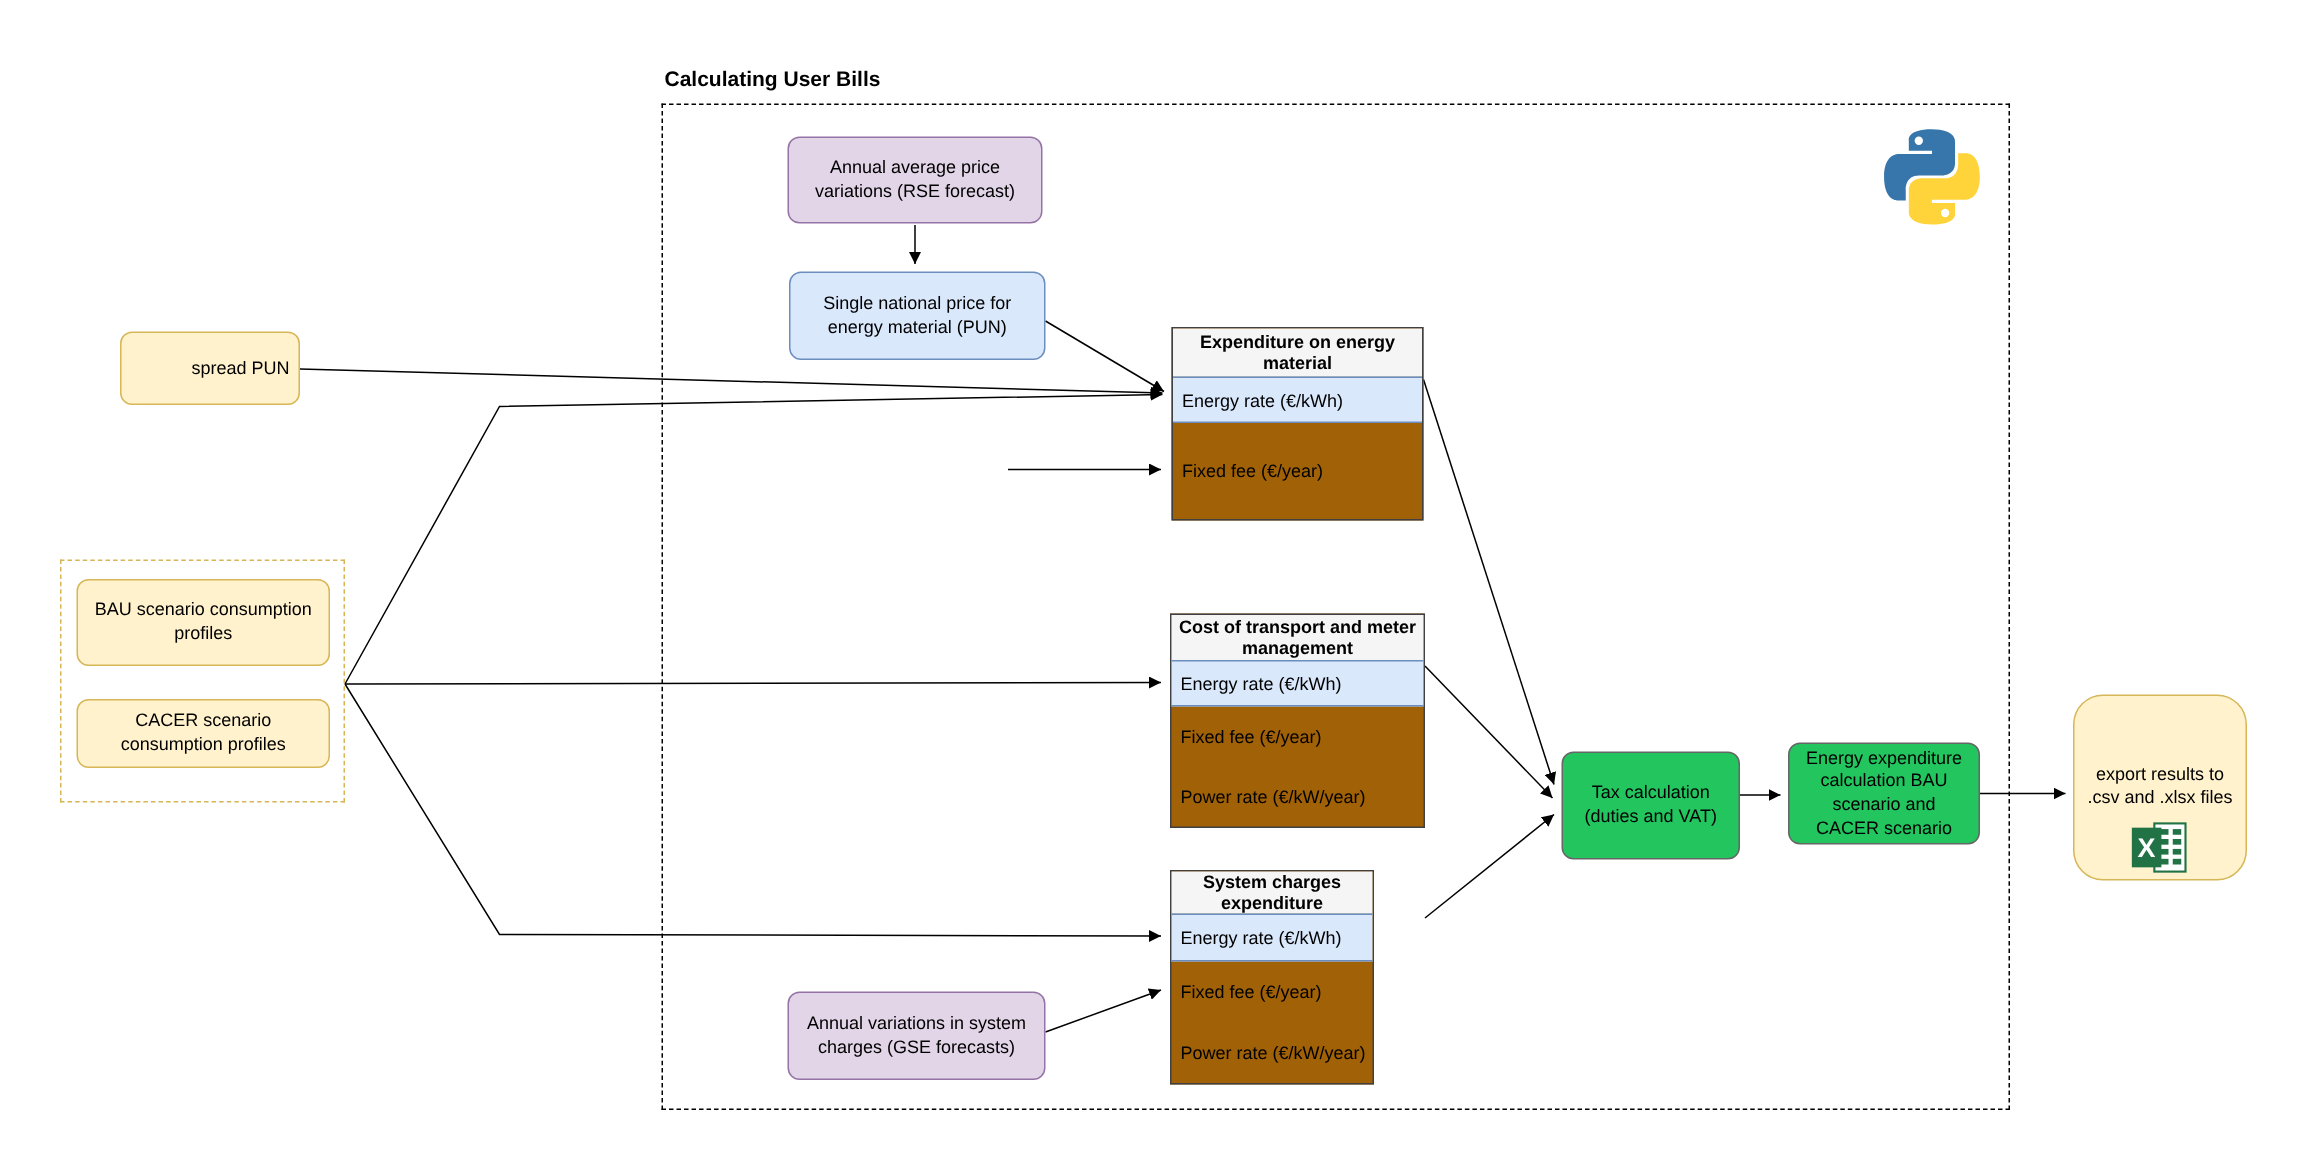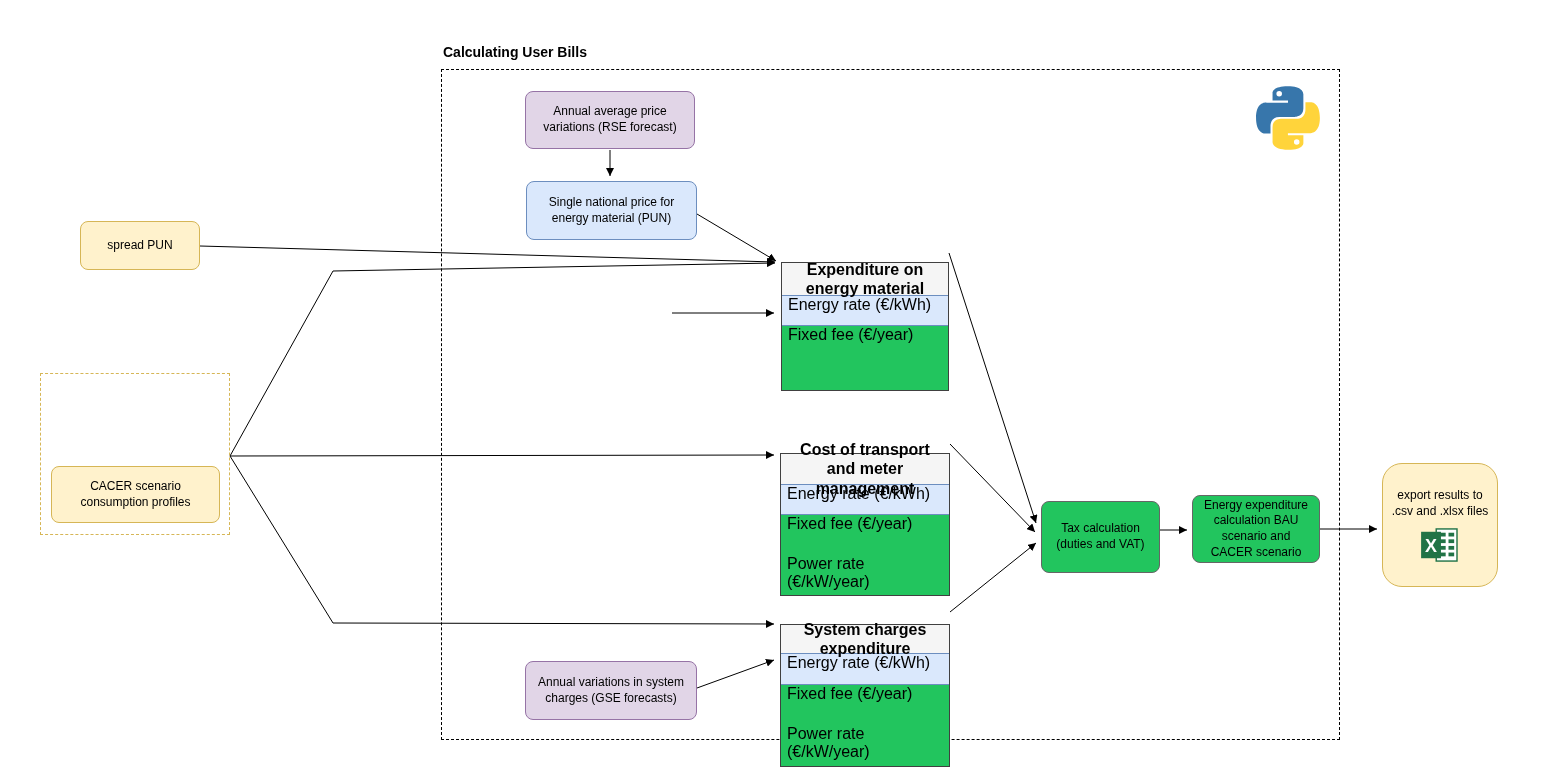--- a/index.html
+++ b/index.html
@@ -15,52 +15,52 @@
   .boundary{
     position:absolute;left:441px;top:69px;width:899px;height:671px;
     border:1px dashed #000;box-sizing:border-box;
   }
   .profiles-group{
     position:absolute;left:40px;top:373px;width:190px;height:162px;
     border:1px dashed #D6B656;box-sizing:border-box;
   }
   .node{
     position:absolute;box-sizing:border-box;border-radius:8px;
-    display:flex;align-items:center;justify-content:center;text-align:center;
+    display:flex;align-items:center;justify-content:flex-end;text-align:center;
     font-size:12px;line-height:1.3;padding:4px 6px;
   }
   .yellow{background:#FFF2CC;border:1px solid #D6B656;}
   .purple{background:#E1D5E7;border:1px solid #9673A6;}
   .blue{background:#DAE8FC;border:1px solid #6C8EBF;}
   .gray{background:#22c55e;border:1px solid #666666;}
   .n-rse{left:525px;top:91px;width:170px;height:58px;}
   .n-pun{left:526px;top:181px;width:171px;height:59px;}
   .n-spread{left:80px;top:221px;width:120px;height:49px;}
   .n-bau{left:51px;top:386px;width:169px;height:58px;}
-  .n-cacer{left:51px;top:466px;width:169px;height:57px;}
+  .n-cacer{left:51px;top:466px;width:169px;height:46px;}
   .n-pcv{left:550px;top:287px;width:122px;height:53px;}
   .n-gse{left:525px;top:661px;width:172px;height:59px;}
   .n-tax{left:1041px;top:501px;width:119px;height:72px;}
   .n-calc{left:1192px;top:495px;width:128px;height:68px;}
   .n-export{left:1382px;top:463px;width:116px;height:124px;border-radius:20px;
     flex-direction:column;gap:8px;}
   .tbl{
-    position:absolute;background:#22c55e;border:1px solid #404040;
-    box-sizing:border-box;font-size:16px;margin-top:44px;
+    position:absolute;background:#a16207;border:1px solid #404040;
+    box-sizing:border-box;font-size:12px;
   }
   .t1{left:781px;top:218px;width:168px;height:129px;}
   .t2{left:780px;top:409px;width:170px;height:143px;}
-  .t3{left:780px;top:580px;width:170px;height:143px;}
+  .t3{left:780px;top:580px;width:136px;height:143px;}
   .hdr{
     background:#F5F5F5;font-weight:bold;text-align:center;
     display:flex;align-items:center;justify-content:center;line-height:1.2;
     box-sizing:border-box;padding:0 4px;
   }
   .row{
-    display:flex;padding-left:6px;box-sizing:border-box;
+    display:flex;align-items:center;padding-left:6px;box-sizing:border-box;
   }
   .row.hl{
     background:#DAE8FC;
     border-top:1px solid #6C8EBF;border-bottom:1px solid #6C8EBF;
   }
   .logo{position:absolute;}
   .py{left:1256px;top:86px;width:64px;height:64px;}
 </style>
 </head>
 <body>
@@ -98,20 +98,23 @@
   </svg>
 
   <div class="node purple n-rse">
     <span>Annual average price variations (RSE forecast)</span>
   </div>
   <div class="node yellow n-spread">
     <span>spread PUN</span>
   </div>
   <div class="node blue n-pun">
     <span>Single national price for energy material (PUN)</span>
+  </div>
+  <div class="node yellow n-bau">
+    <span>BAU scenario consumption profiles</span>
   </div>
   <div class="node yellow n-cacer">
     <span>CACER scenario consumption profiles</span>
   </div>
   <div class="node purple n-gse">
     <span>Annual variations in system charges (GSE forecasts)</span>
   </div>
   <div class="node gray n-tax">
     <span>Tax calculation (duties and VAT)</span>
   </div>

